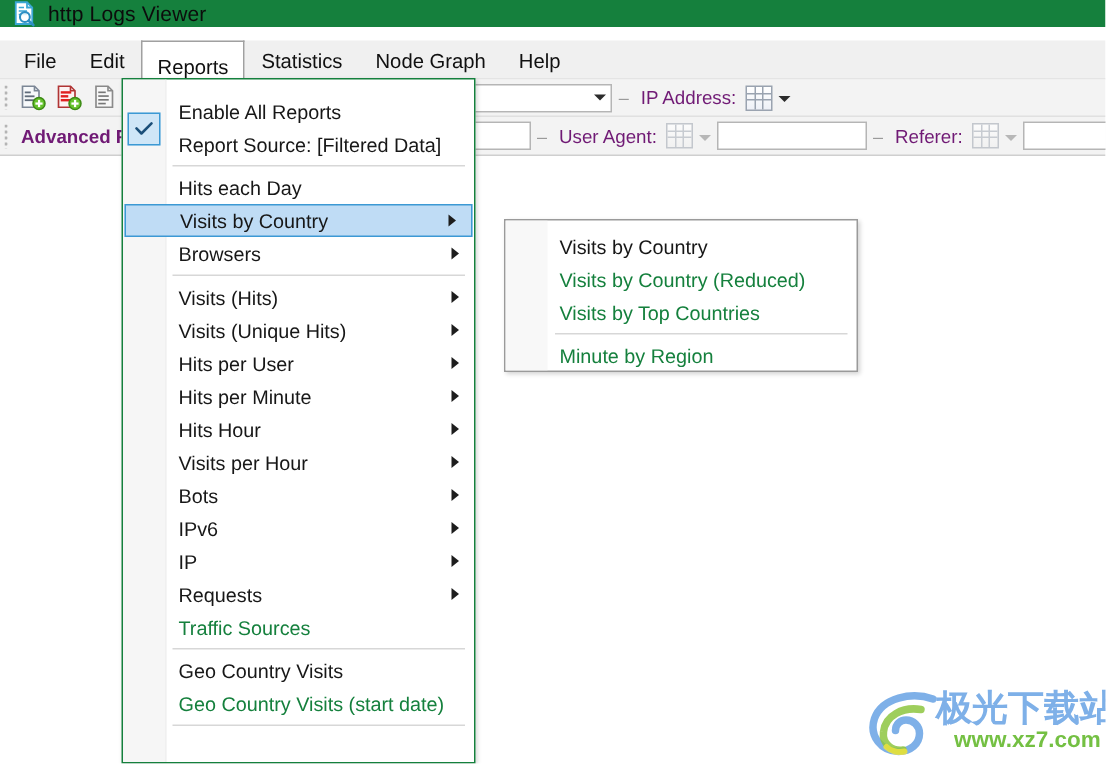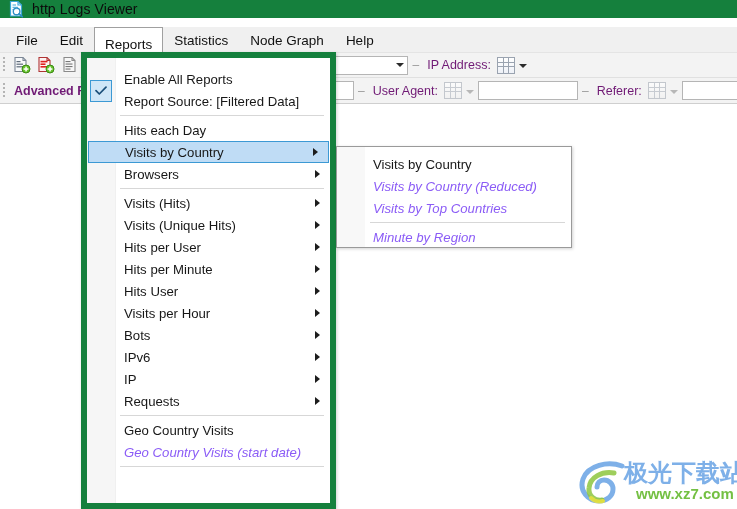--- a/index.html
+++ b/index.html
@@ -188,24 +188,24 @@
     left: 0; top: 104px;
     width: 737px; height: 405px;
     background: #ffffff;
   }
 
   
   #reports-menu {
     position: absolute;
     left: 81px;
     top: 52px;
-    width: 255px;
+    width: 236px;
     height: 457px;
     background: #ffffff;
-    border: 6px solid #15803d;
+    border: 1px solid #15803d;
     box-sizing: border-box;
     overflow: hidden;
     box-shadow: 1px 1px 3px rgba(0,0,0,.18);
   }
   #menu-gutter {
     position: absolute;
     left: 0; top: 0;
     width: 28px;
     height: 100%;
     background: #f6f6f6;
@@ -216,21 +216,21 @@
     height: 22px;
     display: flex;
     align-items: center;
     padding-left: 37px;
     font-size: 13.2px;
     color: #171717;
     cursor: default;
     box-sizing: border-box;
     z-index: 2;
   }
-  .mi.disabled { color: #8b5cf6; font-style: italic; }
+  .mi.disabled { color: #15803d; }
   .mi.highlight {
     background: #bfdcf5;
     border: 1px solid #3c99d4;
     margin: 0 1px;
     padding-left: 36px;
   }
   .mi .arrow {
     position: absolute;
     right: 10px;
     top: 50%;
@@ -463,21 +463,21 @@
   </div>
   <div class="mi">
     <span>Hits per User</span>
     <span class="arrow"></span>
   </div>
   <div class="mi">
     <span>Hits per Minute</span>
     <span class="arrow"></span>
   </div>
   <div class="mi">
-    <span>Hits User</span>
+    <span>Hits Hour</span>
     <span class="arrow"></span>
   </div>
   <div class="mi">
     <span>Visits per Hour</span>
     <span class="arrow"></span>
   </div>
   <div class="mi">
     <span>Bots</span>
     <span class="arrow"></span>
   </div>
@@ -485,20 +485,23 @@
     <span>IPv6</span>
     <span class="arrow"></span>
   </div>
   <div class="mi">
     <span>IP</span>
     <span class="arrow"></span>
   </div>
   <div class="mi">
     <span>Requests</span>
     <span class="arrow"></span>
+  </div>
+  <div class="mi disabled">
+    <span>Traffic Sources</span>
   </div>
 
   <div class="msep"></div>
 
   <div class="mi">
     <span>Geo Country Visits</span>
   </div>
   <div class="mi disabled">
     <span>Geo Country Visits (start date)</span>
   </div>

